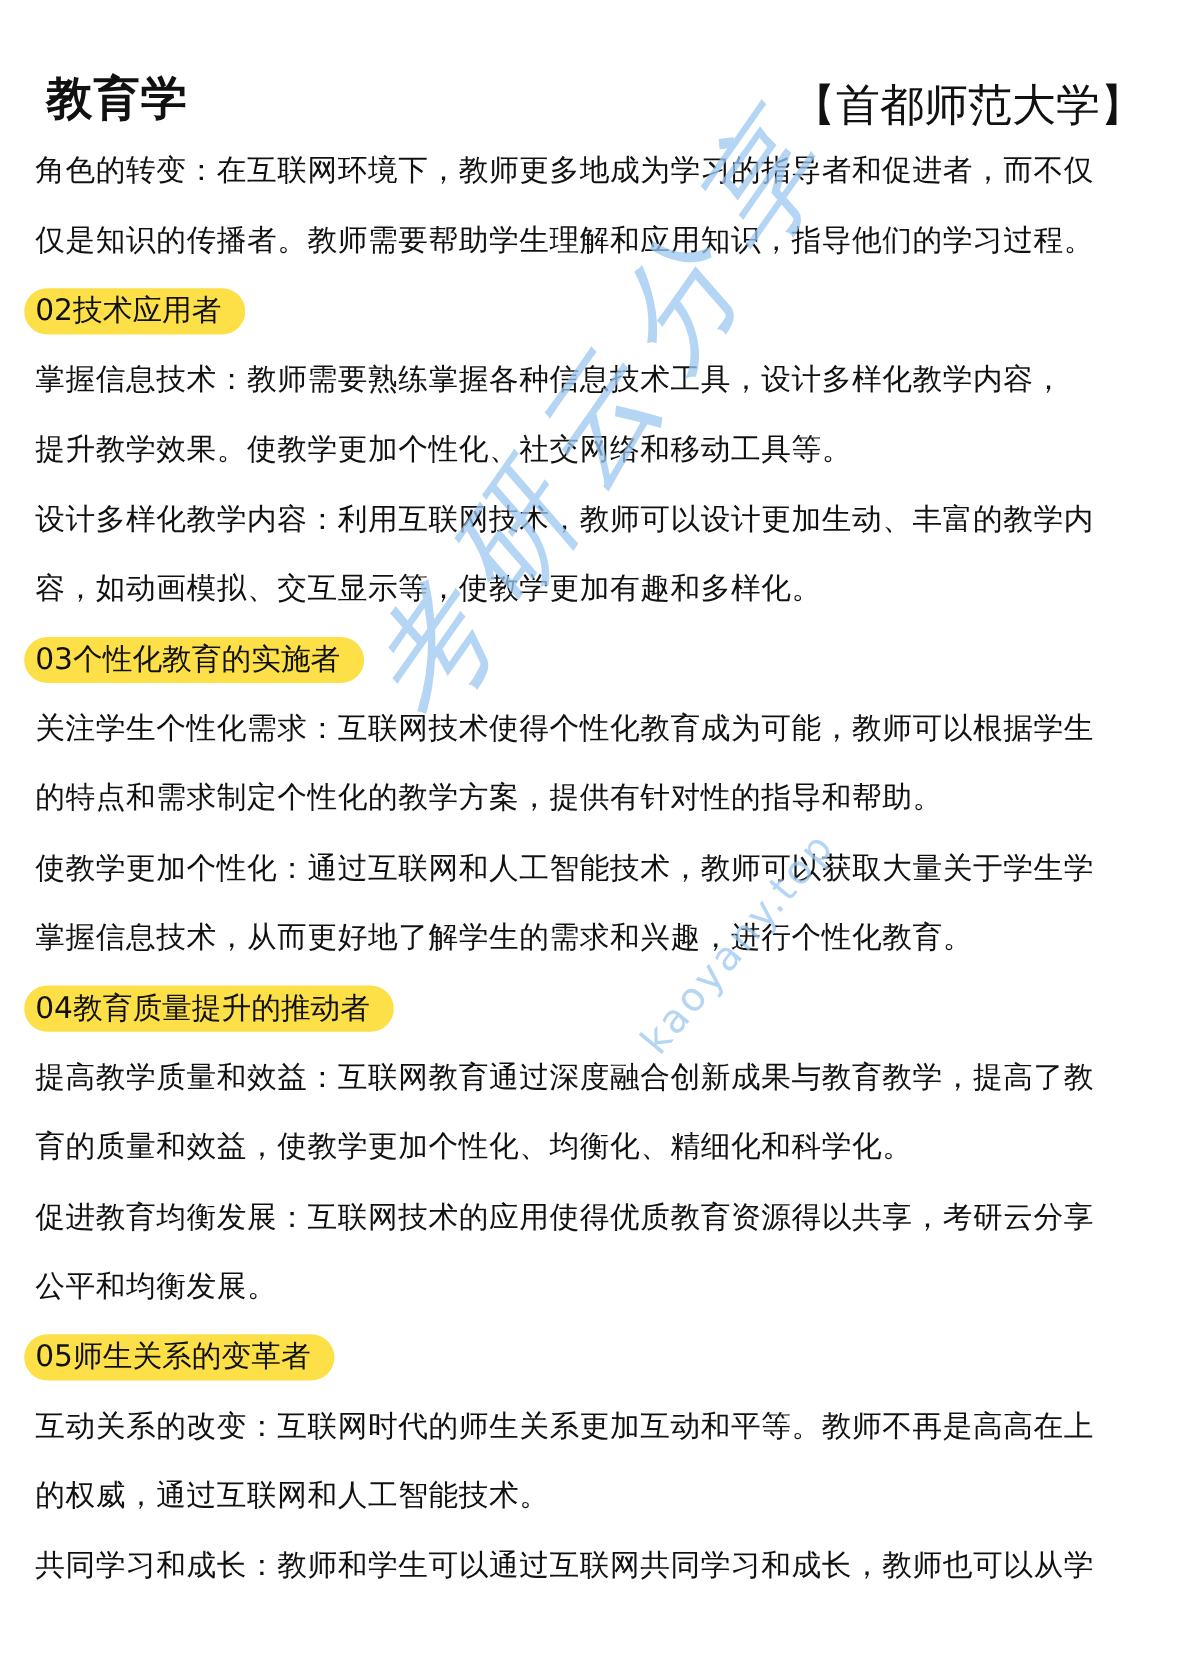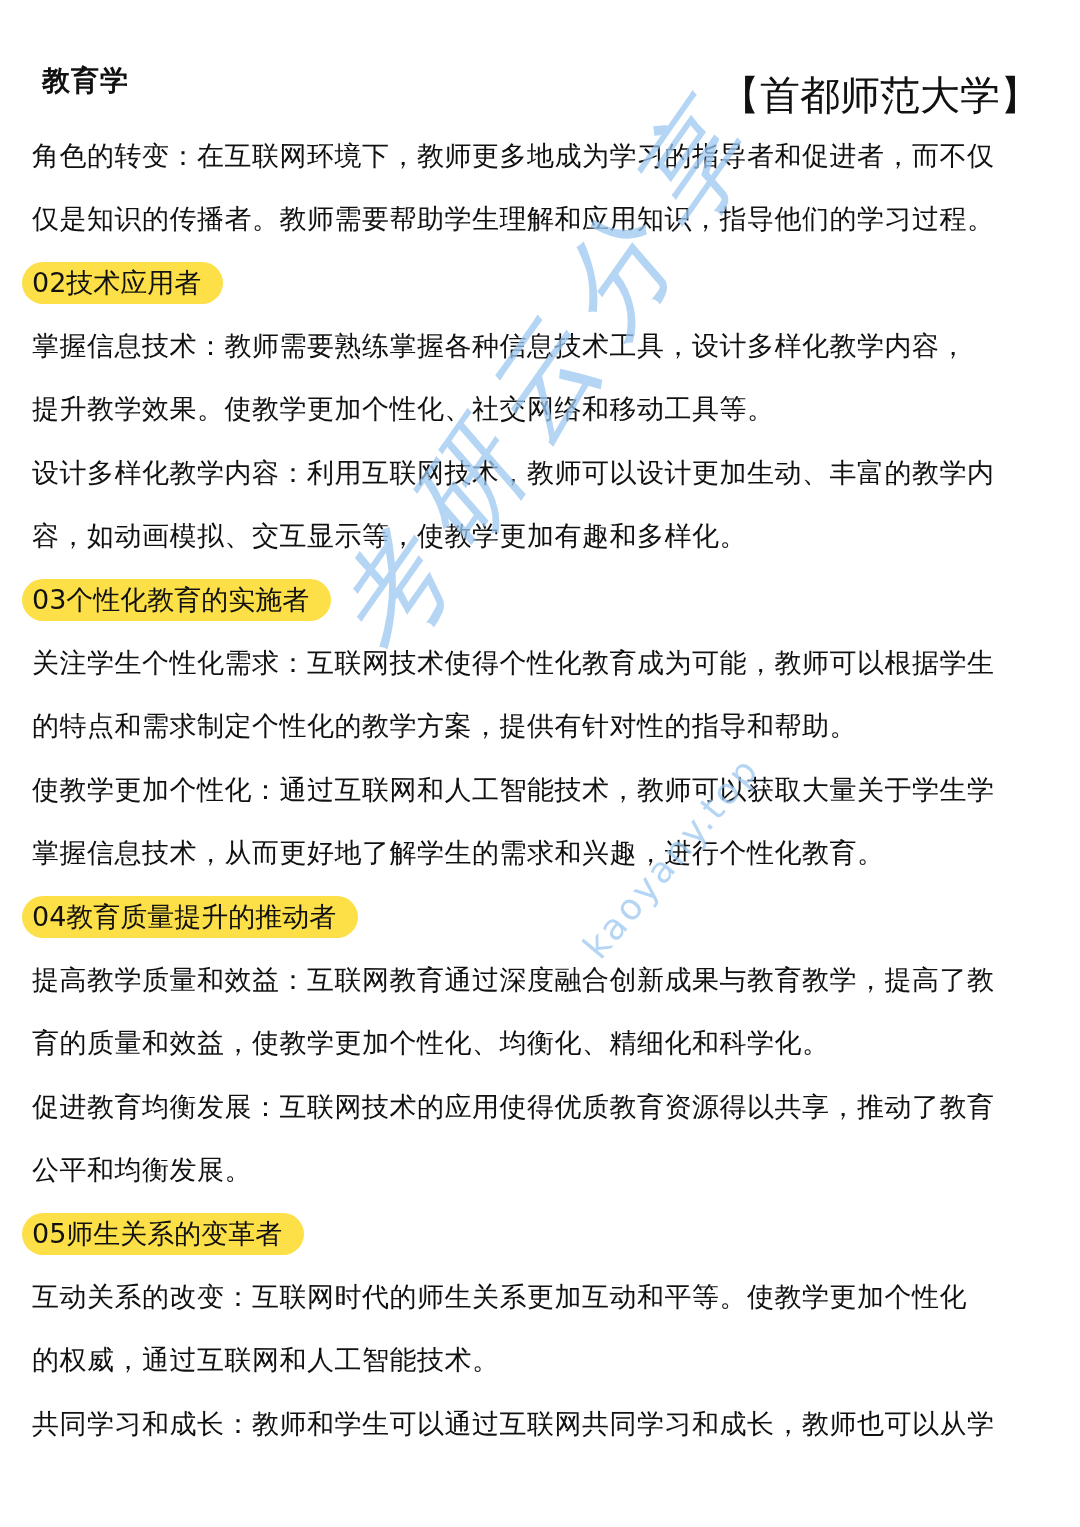--- a/index.html
+++ b/index.html
@@ -1,18 +1,18 @@
 <!DOCTYPE html>
 <html><head>
 <meta charset="utf-8">
 <style>
   html, body { margin:0; padding:0; background:#ffffff; }
   body { width:1080px; height:1527px; position:relative; overflow:hidden;
          font-family:"DejaVu Sans", "Liberation Sans", sans-serif; color:#111; }
-  .title-left { position:absolute; left:42px; top:62px; font-size:28px; font-weight:900; letter-spacing:1px; }
+  .title-left { position:absolute; left:42px; top:62px; font-size:42px; font-weight:900; letter-spacing:1px; }
   .title-right { position:absolute; right:40px; top:68px; font-size:40px; font-weight:400; }
   .line { position:absolute; left:32px; font-size:27px; line-height:40px; white-space:nowrap; letter-spacing:0.5px; }
   .heading { position:absolute; left:22px; height:42px; padding:0 22px 0 10px; border-radius:21px;
              background:#fde047; font-size:27px; line-height:42px; white-space:nowrap; }
   .watermark { position:absolute; pointer-events:none; color:#9cc7f0; opacity:0.75; }
   .wm-cn { left:300px; top:600px; font-size:110px; transform:rotate(-55deg); transform-origin:left top;
            font-family:"DejaVu Serif", serif; font-style:italic; letter-spacing:20px; }
   .wm-en { left:575px; top:940px; font-size:36px; transform:rotate(-50deg); transform-origin:left top;
            letter-spacing:3px; }
 </style>
@@ -34,23 +34,23 @@
 
   <div class="heading" style="top:579px">03个性化教育的实施者</div>
   <div class="line" style="top:643px">关注学生个性化需求：互联网技术使得个性化教育成为可能，教师可以根据学生</div>
   <div class="line" style="top:706px">的特点和需求制定个性化的教学方案，提供有针对性的指导和帮助。</div>
   <div class="line" style="top:770px">使教学更加个性化：通过互联网和人工智能技术，教师可以获取大量关于学生学</div>
   <div class="line" style="top:833px">掌握信息技术，从而更好地了解学生的需求和兴趣，进行个性化教育。</div>
 
   <div class="heading" style="top:896px">04教育质量提升的推动者</div>
   <div class="line" style="top:960px">提高教学质量和效益：互联网教育通过深度融合创新成果与教育教学，提高了教</div>
   <div class="line" style="top:1023px">育的质量和效益，使教学更加个性化、均衡化、精细化和科学化。</div>
-  <div class="line" style="top:1087px">促进教育均衡发展：互联网技术的应用使得优质教育资源得以共享，推动了教育</div>
+  <div class="line" style="top:1087px">促进教育均衡发展：互联网技术的应用使得优质教育资源得以共享，考研云分享</div>
   <div class="line" style="top:1150px">公平和均衡发展。</div>
 
   <div class="heading" style="top:1213px">05师生关系的变革者</div>
-  <div class="line" style="top:1277px">互动关系的改变：互联网时代的师生关系更加互动和平等。使教学更加个性化</div>
+  <div class="line" style="top:1277px">互动关系的改变：互联网时代的师生关系更加互动和平等。教师不再是高高在上</div>
   <div class="line" style="top:1340px">的权威，通过互联网和人工智能技术。</div>
   <div class="line" style="top:1404px">共同学习和成长：教师和学生可以通过互联网共同学习和成长，教师也可以从学</div>
 
   <div class="watermark wm-cn">考研云分享</div>
   <div class="watermark wm-en">kaoyany.top</div>
 </div>
 
 </body></html>

